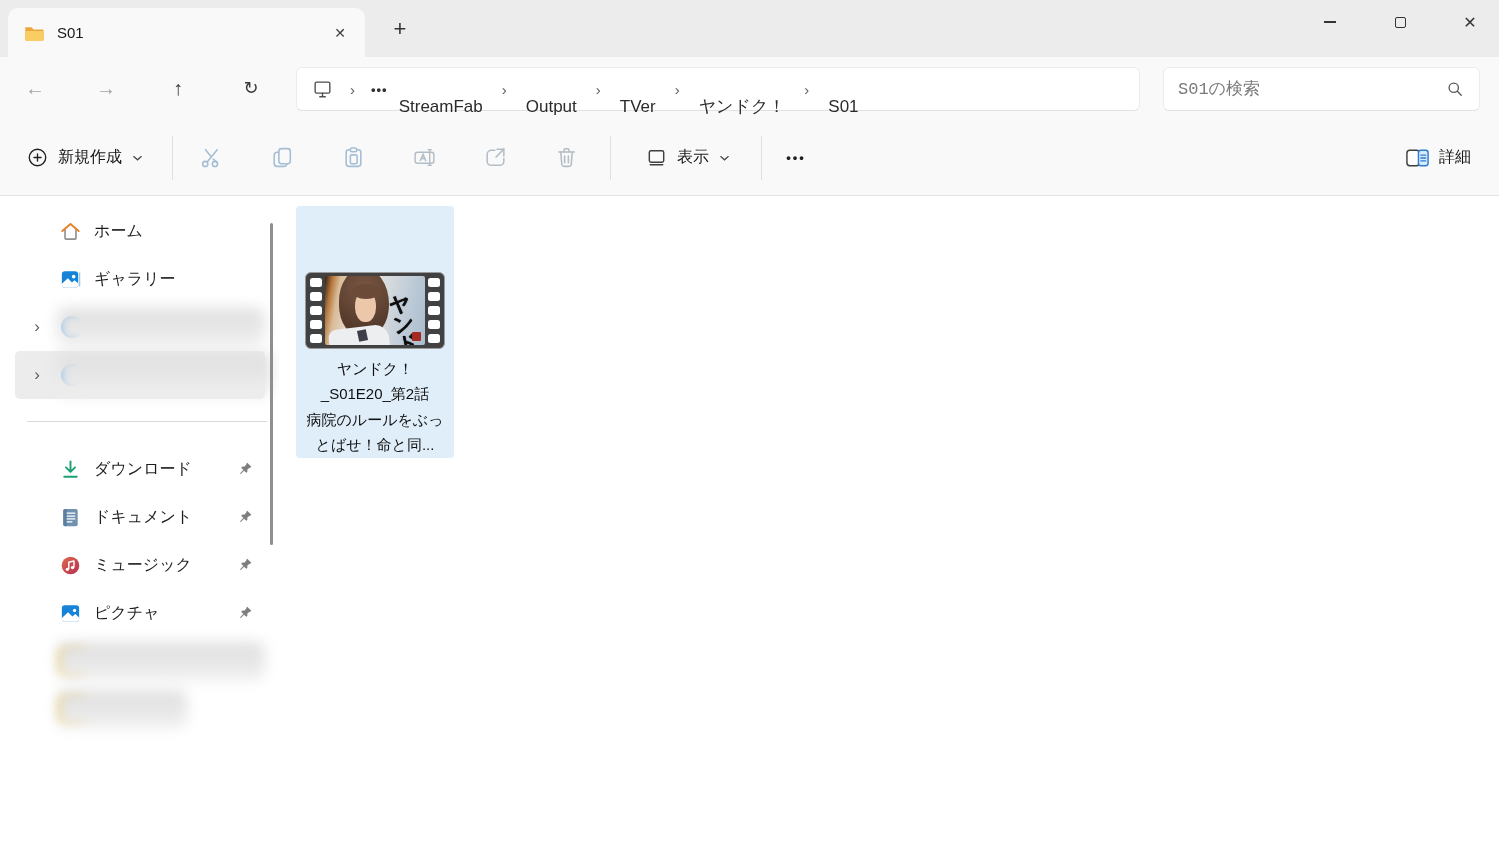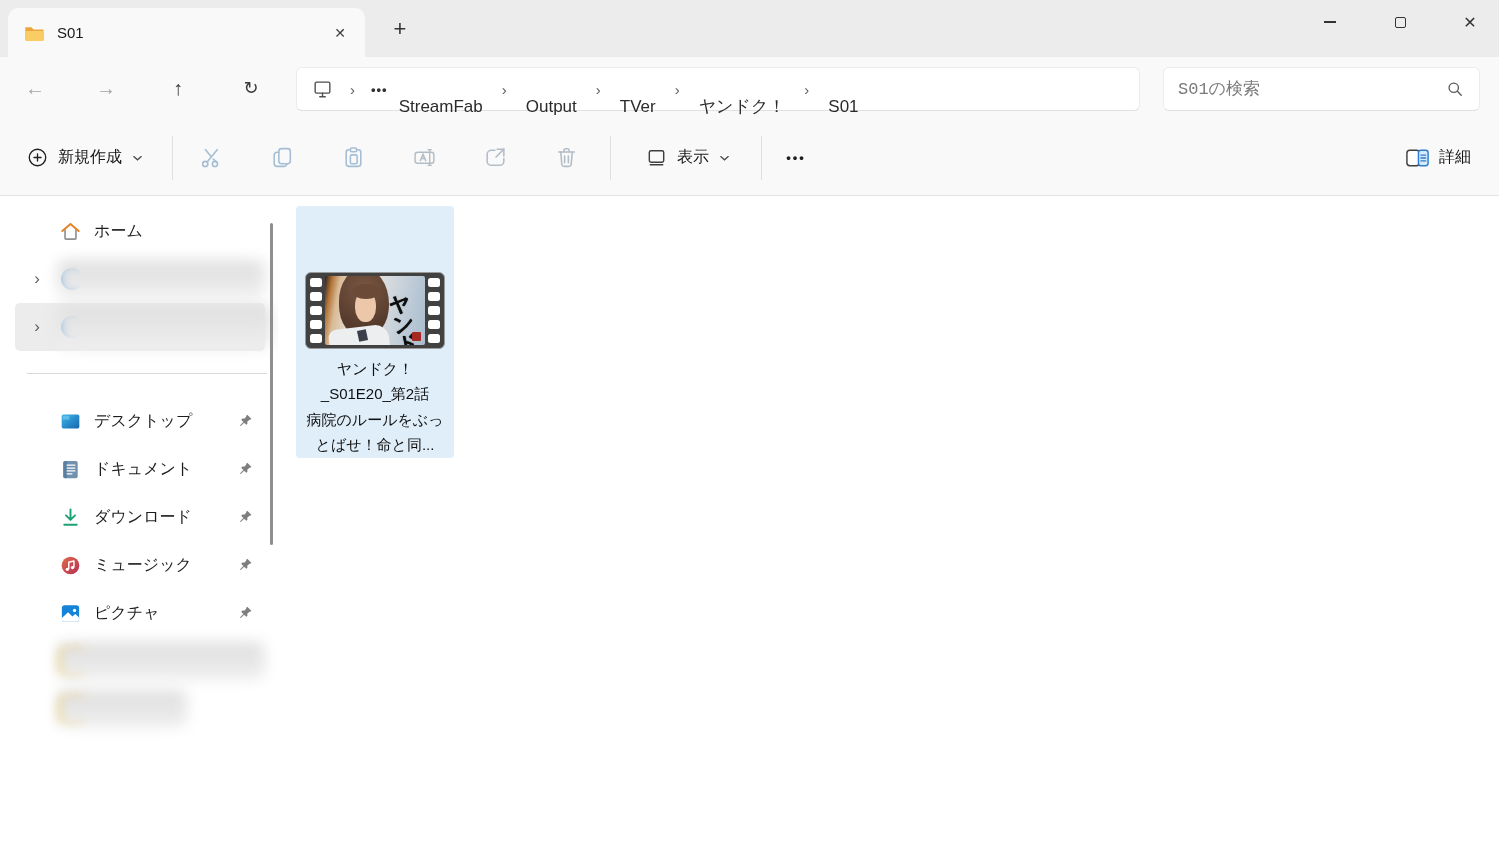--- a/index.html
+++ b/index.html
@@ -293,79 +293,70 @@
       <div class="side-row">
         <span class="s-icon">
           <svg width="23" height="23" viewBox="0 0 24 24" fill="none" stroke-linecap="round" stroke-linejoin="round">
             <path d="M6.3 10.2 V19 a1 1 0 0 0 1 1 h9.4 a1 1 0 0 0 1 -1 V10.2" stroke="#8f8f8f" stroke-width="1.7" fill="#fdfdfd"></path>
             <path d="M3.5 11.5 L12 4.2 L20.5 11.5" stroke="#e5832a" stroke-width="2.1"></path>
           </svg>
         </span>
         <span>ホーム</span>
       </div>
 
+      <div class="side-row">
+        <span class="s-icon">
+          <svg width="23" height="23" viewBox="0 0 24 24">
+            <rect x="3" y="3.5" width="17" height="17" rx="3.4" fill="#1583d8"></rect>
+            <circle cx="15.3" cy="9" r="1.9" fill="#fff"></circle>
+            <path d="M3 16.5 L9.3 10.8 L13.5 15 L16.2 12.8 L20 16 v1.1 a3.4 3.4 0 0 1 -3.4 3.4 H6.4 A3.4 3.4 0 0 1 3 17.1 z" fill="#fff"></path>
+            <rect x="20.6" y="4.5" width="1.6" height="15" rx="0.8" fill="#9ecbef"></rect>
+          </svg>
+        </span>
+        <span>ギャラリー</span>
+      </div>
 
       <div class="side-row">
         <span class="expander">›</span>
         <span class="od-circle"></span>
         <span class="redact-blob"></span>
       </div>
 
       <div class="side-row selected">
         <span class="expander">›</span>
         <span class="od-circle"></span>
         <span class="redact-blob wide"></span>
       </div>
 
       <div class="side-div"></div>
 
-      <div class="side-row">
-        <span class="s-icon">
-          <svg width="23" height="23" viewBox="0 0 24 24">
-            <defs>
-                <linearGradient id="gdesk" x1="0" y1="0" x2="1" y2="1">
-              <stop offset="0" stop-color="#3fb6e8"></stop>
-                  <stop offset="1" stop-color="#1467b0"></stop>
-            </linearGradient>
-              </defs>
-            <rect x="2.8" y="4.8" width="18.4" height="14.4" rx="1.8" fill="url(#gdesk)"></rect>
-            <path d="M4 6 h7 v4 h-7 z" fill="#7fd4f2" opacity="0.55"></path>
-          </svg>
-        </span>
-        <span>デスクトップ</span>
+
+      <div class="side-row">
+        <span class="s-icon">
+          <svg width="23" height="23" viewBox="0 0 24 24" fill="none" stroke="#1ba173" stroke-width="2" stroke-linecap="round" stroke-linejoin="round">
+            <path d="M12 3.5 v10.5 M7.3 9.8 L12 14.5 L16.7 9.8 M5.5 19.5 h13"></path>
+          </svg>
+        </span>
+        <span>ダウンロード</span>
         <span class="pin">
           <svg width="15" height="15" viewBox="0 0 24 24" fill="#7e7e7e">
               <path d="M14.8 2.8 l6.4 6.4 -1.9 1.9 -1.1 -.35 -3.4 3.4 .25 2.9 -1.85 1.85 -3.5 -3.5 -4.8 4.8 -1.7 .6 .6 -1.7 4.8 -4.8 -3.5 -3.5 1.85 -1.85 2.9 .25 3.4 -3.4 -.35 -1.1 z"></path>
             </svg>
         </span>
       </div>
 
       <div class="side-row">
         <span class="s-icon">
           <svg width="23" height="23" viewBox="0 0 24 24">
             <rect x="4.5" y="3" width="15" height="18" rx="2" fill="#7191b0"></rect>
             <rect x="4.5" y="3" width="4" height="18" rx="1.6" fill="#5d7f9f"></rect>
             <path d="M8.5 7.5 h8 M8.5 10.5 h8 M8.5 13.5 h8 M8.5 16.5 h5" stroke="#fff" stroke-width="1.4" stroke-linecap="round"></path>
           </svg>
         </span>
         <span>ドキュメント</span>
-        <span class="pin">
-          <svg width="15" height="15" viewBox="0 0 24 24" fill="#7e7e7e">
-              <path d="M14.8 2.8 l6.4 6.4 -1.9 1.9 -1.1 -.35 -3.4 3.4 .25 2.9 -1.85 1.85 -3.5 -3.5 -4.8 4.8 -1.7 .6 .6 -1.7 4.8 -4.8 -3.5 -3.5 1.85 -1.85 2.9 .25 3.4 -3.4 -.35 -1.1 z"></path>
-            </svg>
-        </span>
-      </div>
-
-      <div class="side-row">
-        <span class="s-icon">
-          <svg width="23" height="23" viewBox="0 0 24 24" fill="none" stroke="#1ba173" stroke-width="2" stroke-linecap="round" stroke-linejoin="round">
-            <path d="M12 3.5 v10.5 M7.3 9.8 L12 14.5 L16.7 9.8 M5.5 19.5 h13"></path>
-          </svg>
-        </span>
-        <span>ダウンロード</span>
         <span class="pin">
           <svg width="15" height="15" viewBox="0 0 24 24" fill="#7e7e7e">
               <path d="M14.8 2.8 l6.4 6.4 -1.9 1.9 -1.1 -.35 -3.4 3.4 .25 2.9 -1.85 1.85 -3.5 -3.5 -4.8 4.8 -1.7 .6 .6 -1.7 4.8 -4.8 -3.5 -3.5 1.85 -1.85 2.9 .25 3.4 -3.4 -.35 -1.1 z"></path>
             </svg>
         </span>
       </div>
 
       <div class="side-row">
         <span class="s-icon">
           <svg width="23" height="23" viewBox="0 0 24 24">

